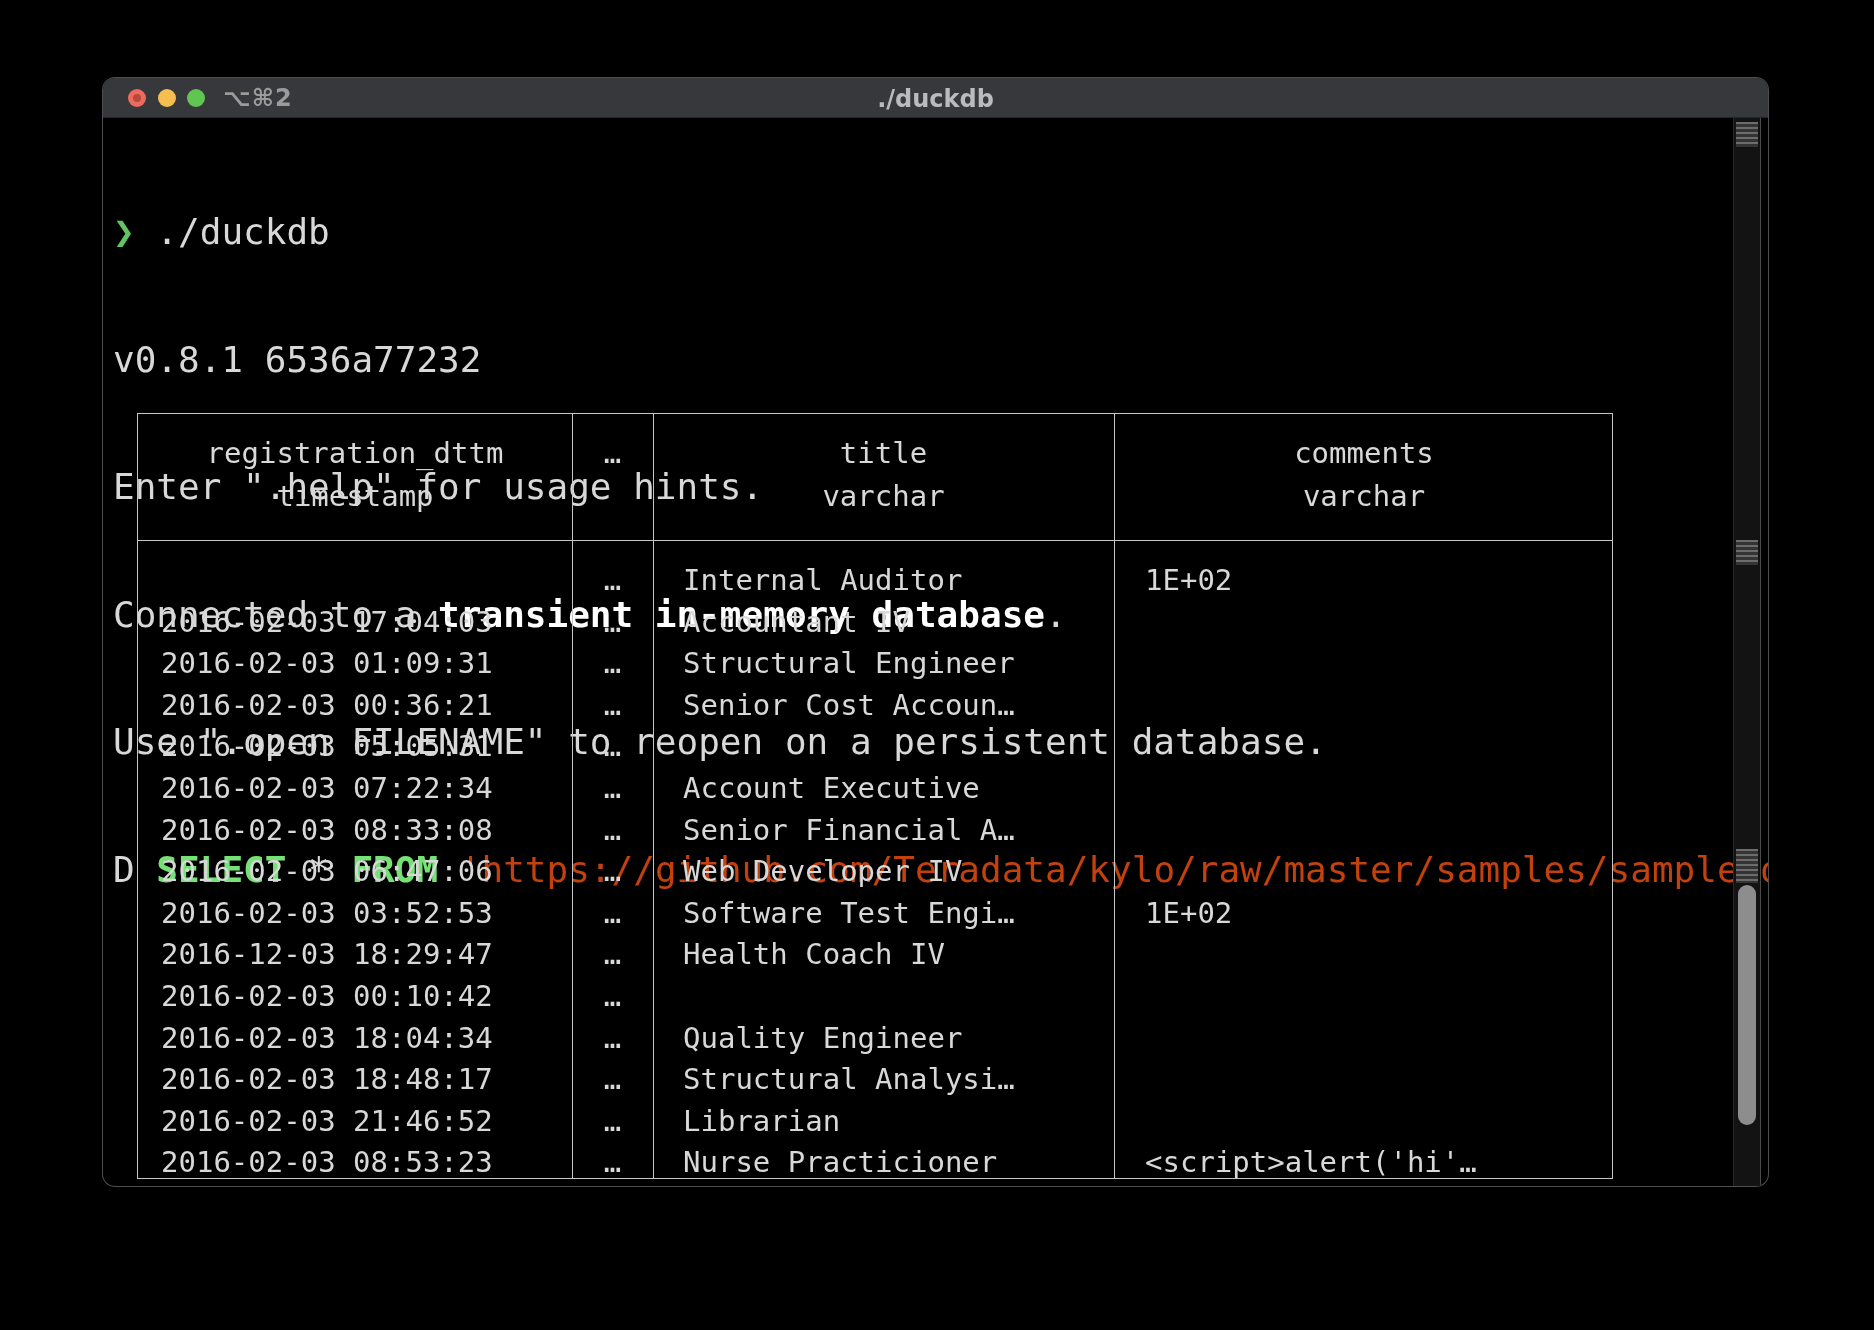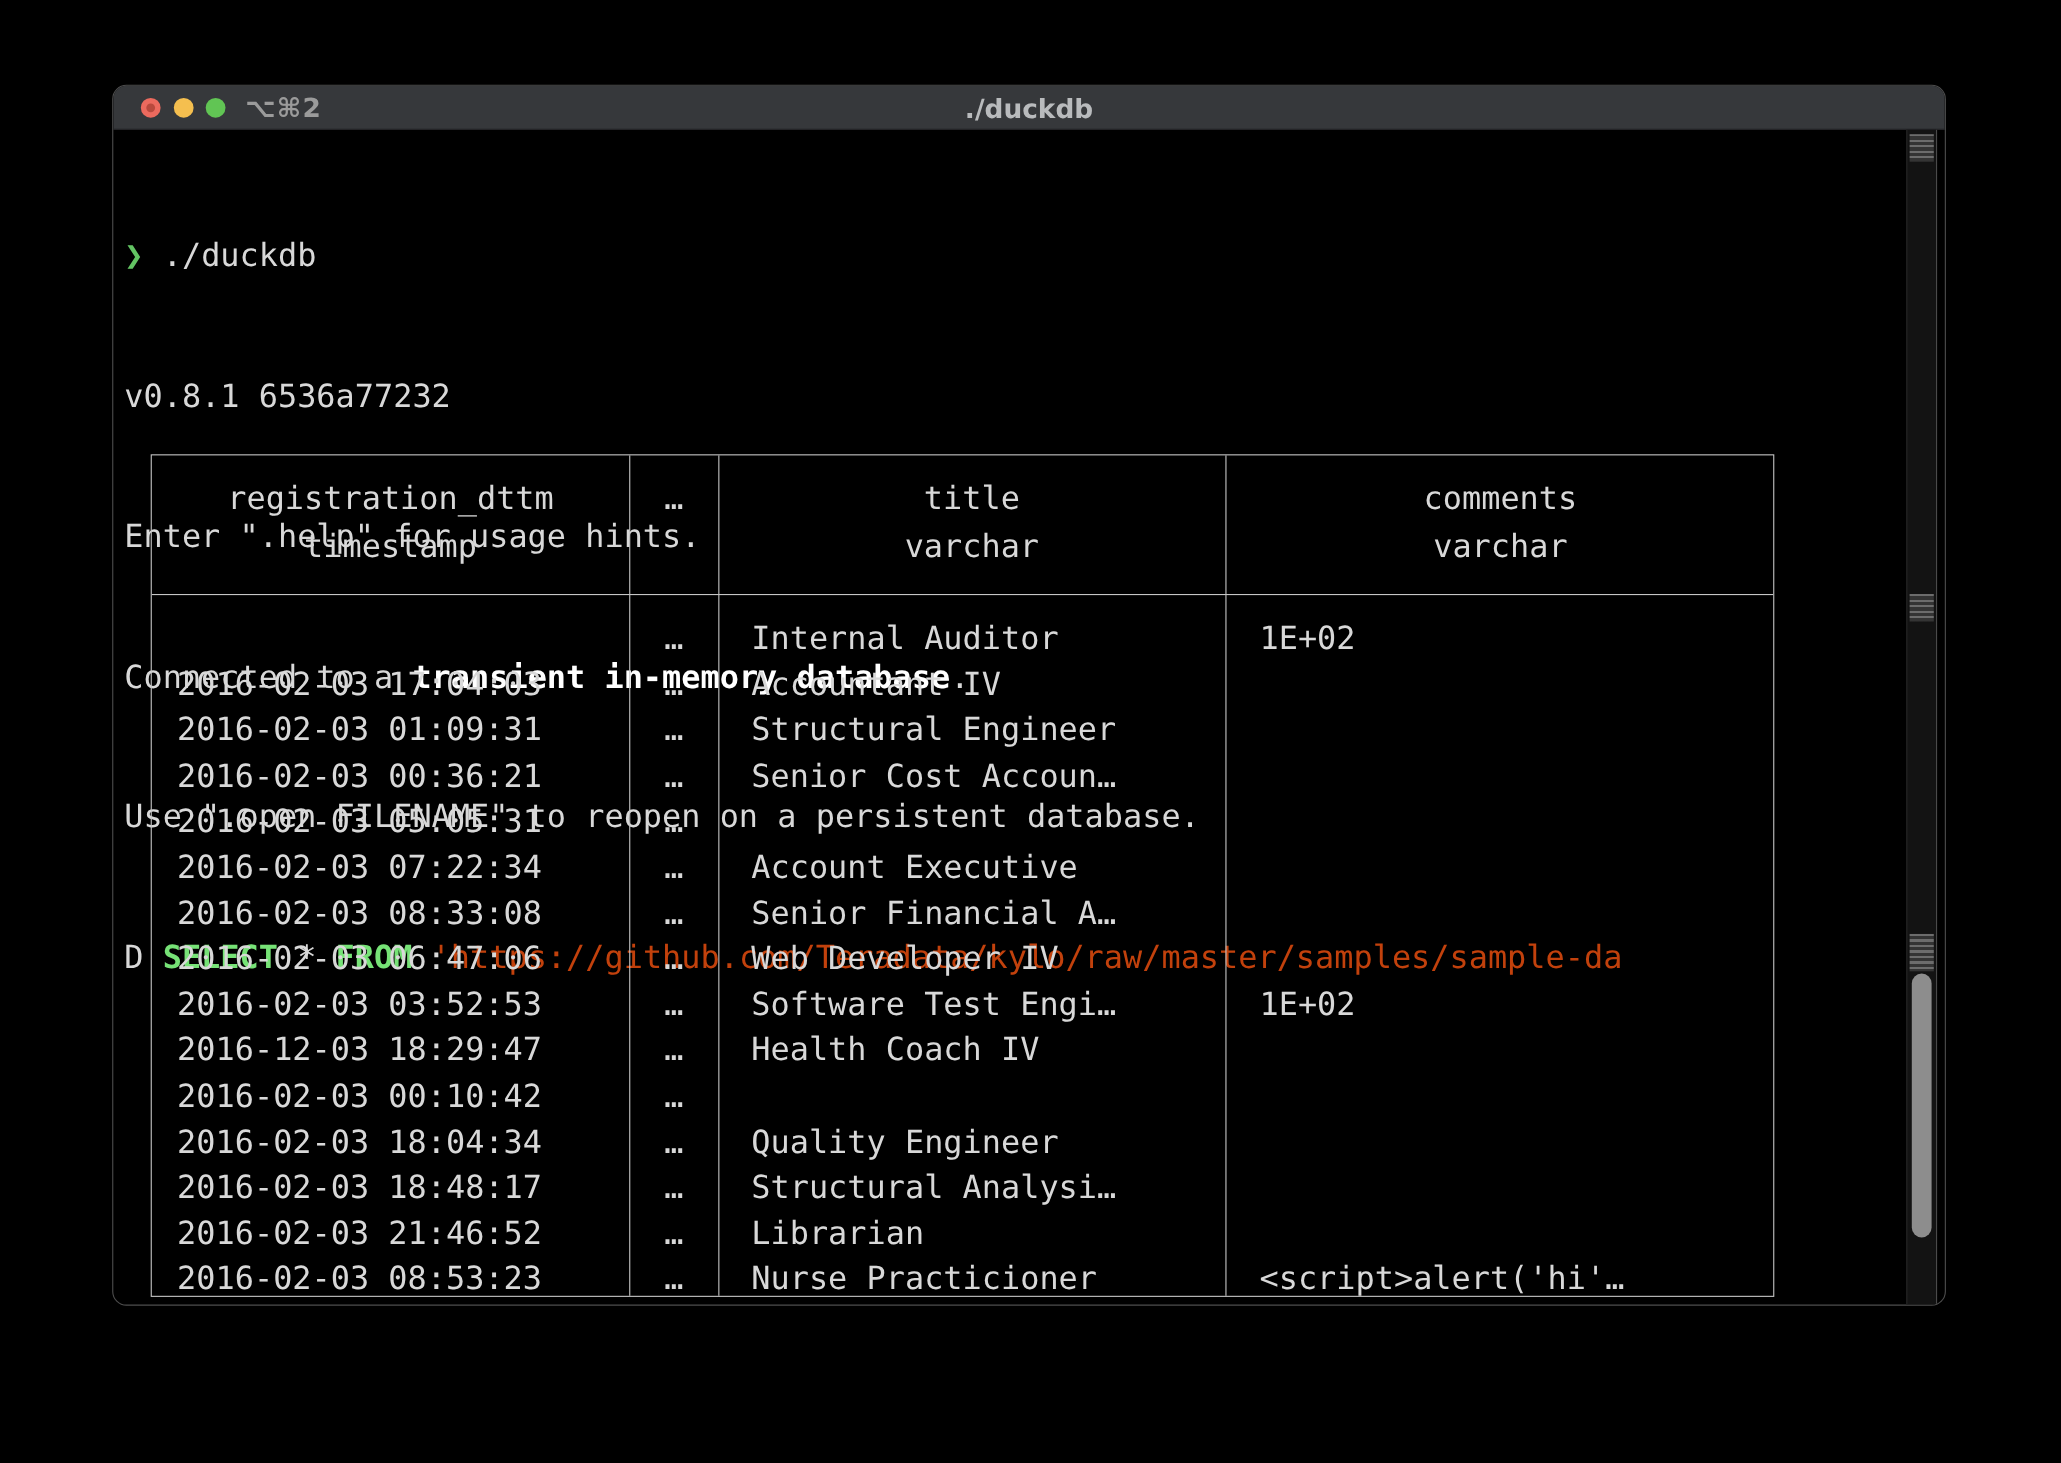--- a/index.html
+++ b/index.html
@@ -26,21 +26,21 @@
     position:absolute; left:120px; top:6px; color:#9b9b9b;
     font:700 24px "DejaVu Sans","Liberation Sans",sans-serif; letter-spacing:1px;
   }
   .wtitle {
     position:absolute; left:0; right:0; top:7px; text-align:center; color:#b9bbbd;
     font:700 24px "DejaVu Sans","Liberation Sans",sans-serif;
   }
   
   .term {
     position:absolute; left:10px; top:48px; width:1540px;
-    font-size:29px; line-height:42.5px; color:#d8d8d8; white-space:pre;
+    font-size:36px; line-height:42.5px; color:#d8d8d8; white-space:pre;
   }
   .b  { font-weight:700; color:#ffffff; }
   .kw { font-weight:700; color:#76e276; }
   .str{ color:#c2410c; }
   .chev { color:#63c463; font-family:"DejaVu Sans Mono","DejaVu Sans",monospace; }
   
   .rtable {
     position:absolute; left:34px; top:335px; width:1476px; height:766px;
     border:1px solid #c6c6c6; font-size:29px; color:#d8d8d8;
   }

